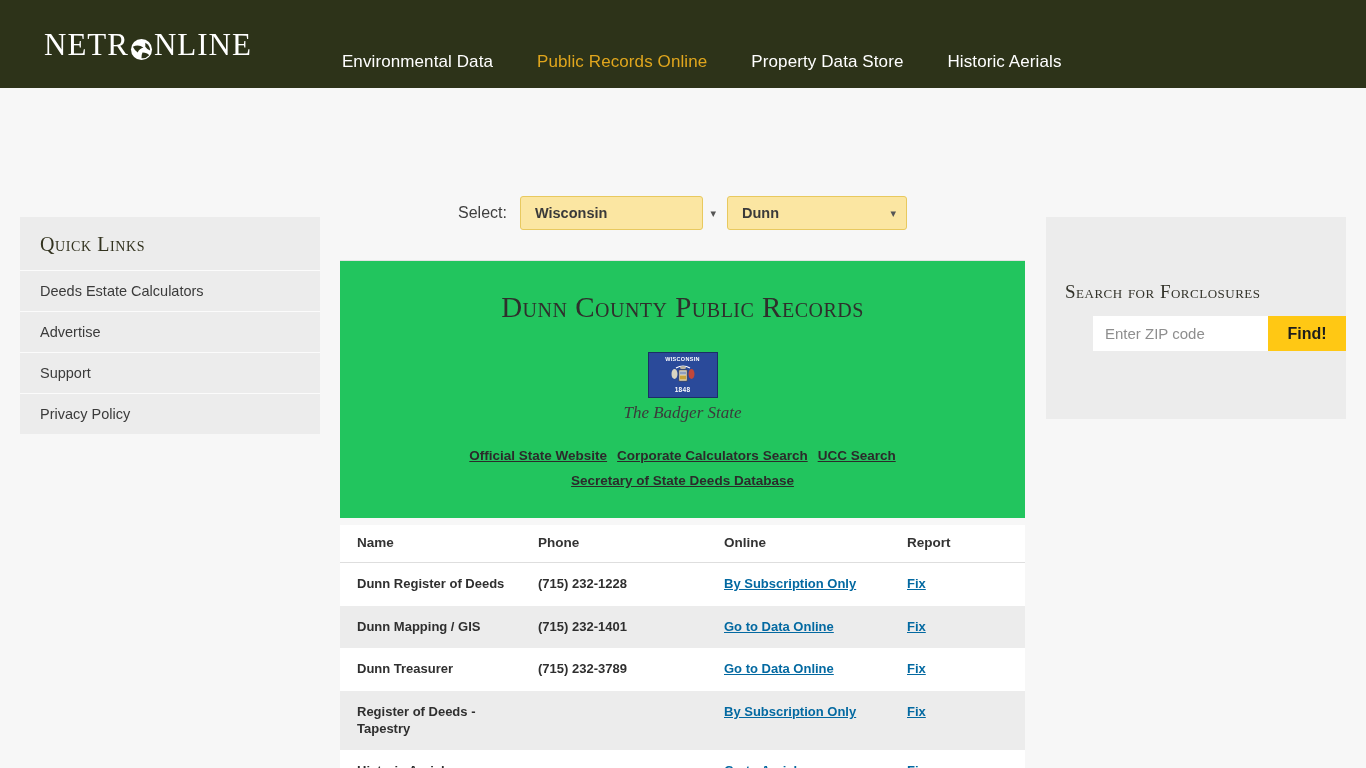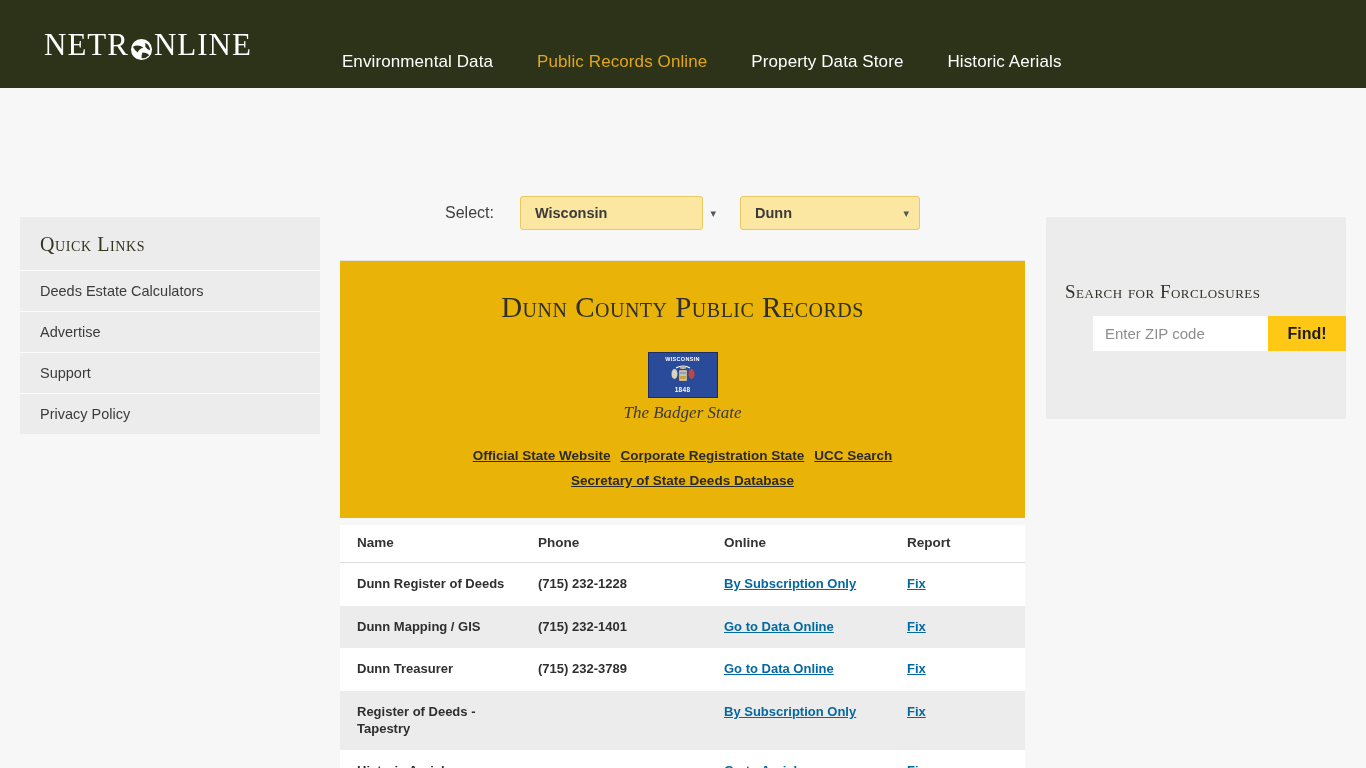--- a/index.html
+++ b/index.html
@@ -91,21 +91,21 @@
   }
 
   
   .select-bar {
     position: absolute;
     left: 340px; top: 108px;
     width: 685px;
     display: flex;
     align-items: center;
     justify-content: center;
-    gap: 13px;
+    gap: 0;
   }
   .select-label {
     font-size: 16px;
     color: #3f3f3f;
     margin-right: 13px;
   }
   .state-select, .county-select {
     appearance: none;
     -webkit-appearance: none;
     background-color: #fbe6a2;
@@ -129,21 +129,21 @@
     pointer-events: none;
     font-size: 11px;
     color: #555;
   }
 
   .content-card {
     position: absolute;
     left: 340px; top: 172px;
     width: 685px;
     height: 258px;
-    background: #eab308;
+    background: #22c55e;
     border-top: 1px solid #e3e3e3;
     text-align: center;
   }
   .page-title {
     font-family: "Liberation Serif", serif;
     font-variant: small-caps;
     font-size: 29px;
     color: #2f2f2c;
     letter-spacing: .5px;
     margin: 30px 0 0 0;
@@ -345,21 +345,21 @@
         <ellipse cx="21.5" cy="10" rx="3" ry="5" fill="#c0473a"></ellipse>
         <ellipse cx="13" cy="3.5" rx="3" ry="1.6" fill="#b9b3a0"></ellipse>
       </svg>
       <div class="flag-bot">1848</div>
     </div>
 
     <div class="state-nick">The Badger State</div>
 
     <div class="state-links">
       <a class="state-link">Official State Website</a>
-      <a class="state-link">Corporate Registration State</a>
+      <a class="state-link">Corporate Calculators Search</a>
       <a class="state-link">UCC Search</a>
       <a class="state-link">Secretary of State Deeds Database</a>
     </div>
   </section>
 
   <table class="records-table">
     <thead>
       <tr>
         <th class="col-name">Name</th>
         <th class="col-phone">Phone</th>

